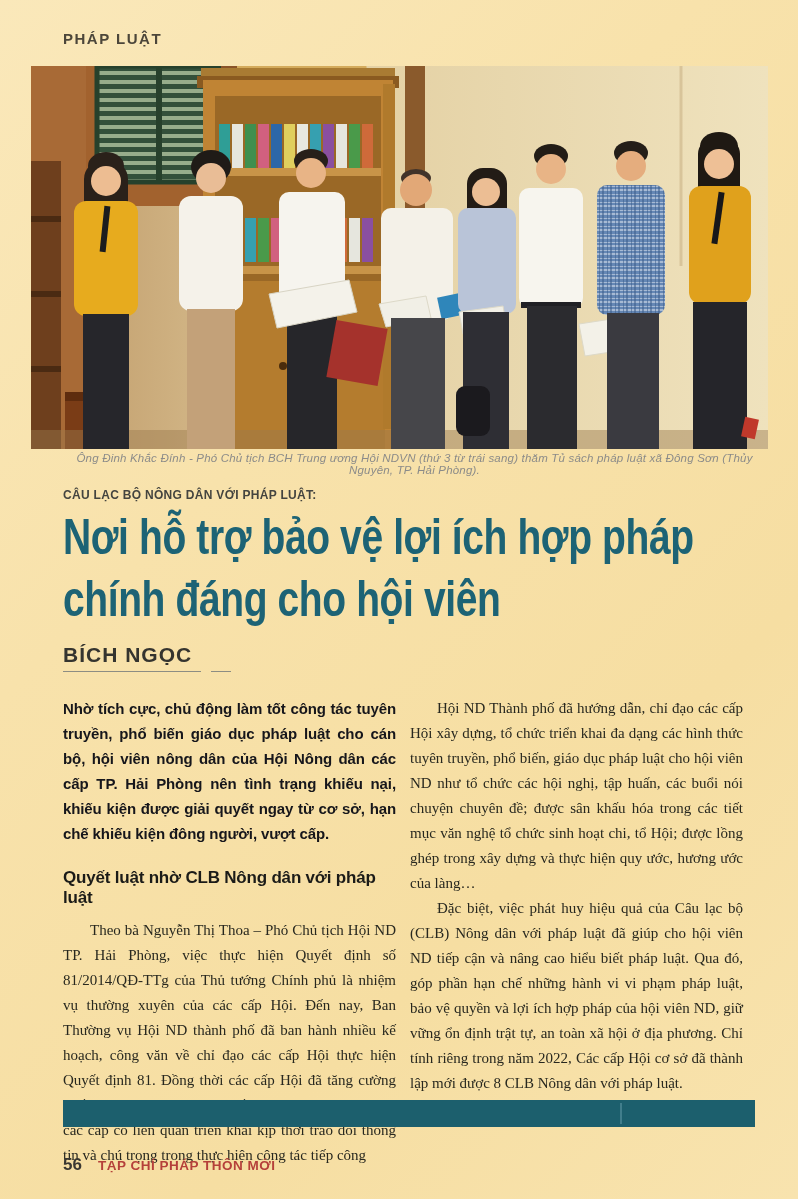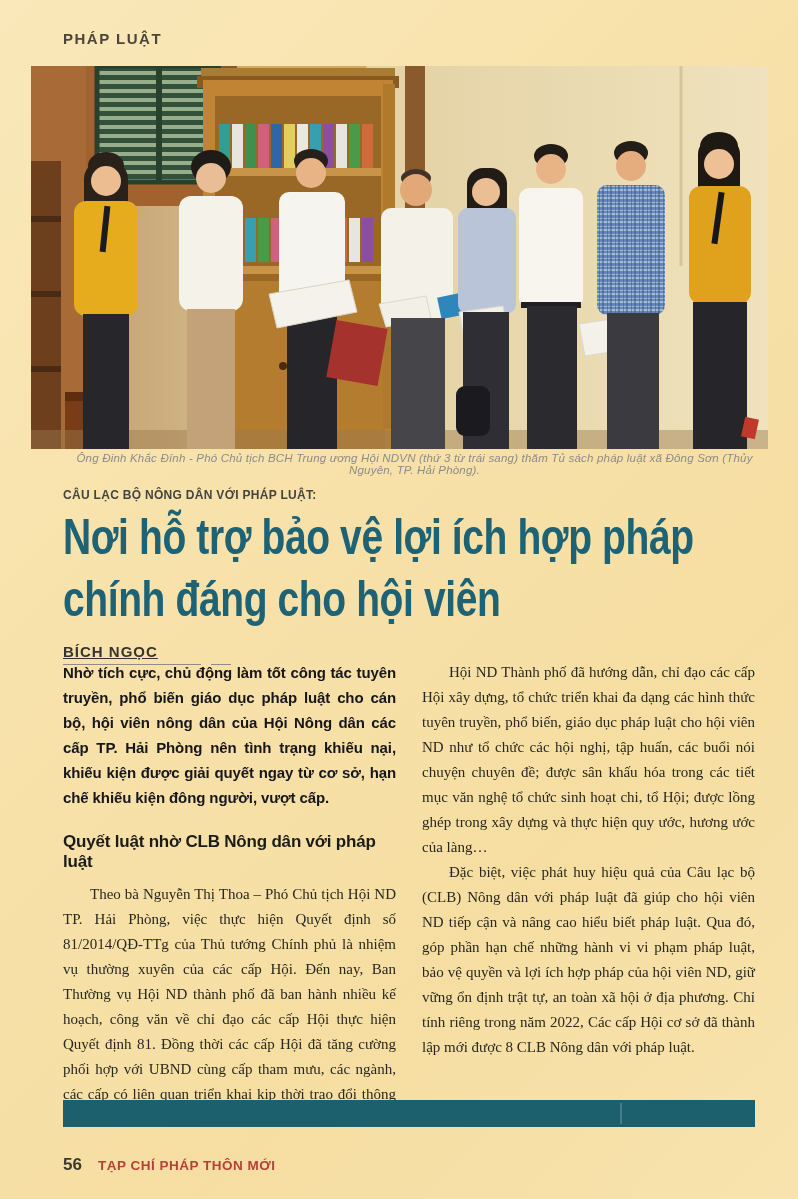--- a/index.html
+++ b/index.html
@@ -27,27 +27,27 @@
     position:absolute;left:63px;top:488px;
     font-size:12px;font-weight:bold;color:#44443f;letter-spacing:0.3px;
   }
   .headline{position:absolute;left:63px;top:506px;width:720px;}
   .headline .hl-line{
     display:block;font-size:50px;line-height:62px;font-weight:bold;
     color:#1d6375;letter-spacing:-0.5px;white-space:nowrap;
     transform:scaleX(0.78);transform-origin:left center;
   }
   .author-block{position:absolute;left:63px;top:643px;}
-  .author-name{font-size:15px;font-weight:bold;color:#35342f;letter-spacing:1px;text-decoration:underline;}
+  .author-name{font-size:21px;font-weight:bold;color:#35342f;letter-spacing:1px;}
   .author-rule{margin-top:4px;display:flex;align-items:center;gap:10px;}
   .author-rule .rule-long{width:138px;height:1px;background:#8d8d83;}
   .author-rule .rule-short{width:20px;height:1px;background:#8d8d83;}
   .columns{
-    position:absolute;left:63px;top:660px;width:692px;
-    display:flex;gap:26px;
+    position:absolute;left:63px;top:696px;width:692px;
+    display:flex;gap:14px;
   }
   .col{width:333px;}
   .intro{
     margin:0 0 22px 0;font-family:"Liberation Sans",sans-serif;
     font-size:15px;font-weight:bold;line-height:25px;color:#16161b;
     text-align:justify;letter-spacing:-0.1px;
   }
   .subheading{
     margin:0 0 10px 0;font-family:"Liberation Sans",sans-serif;
     font-size:17px;font-weight:bold;color:#1b1b18;letter-spacing:-0.2px;

